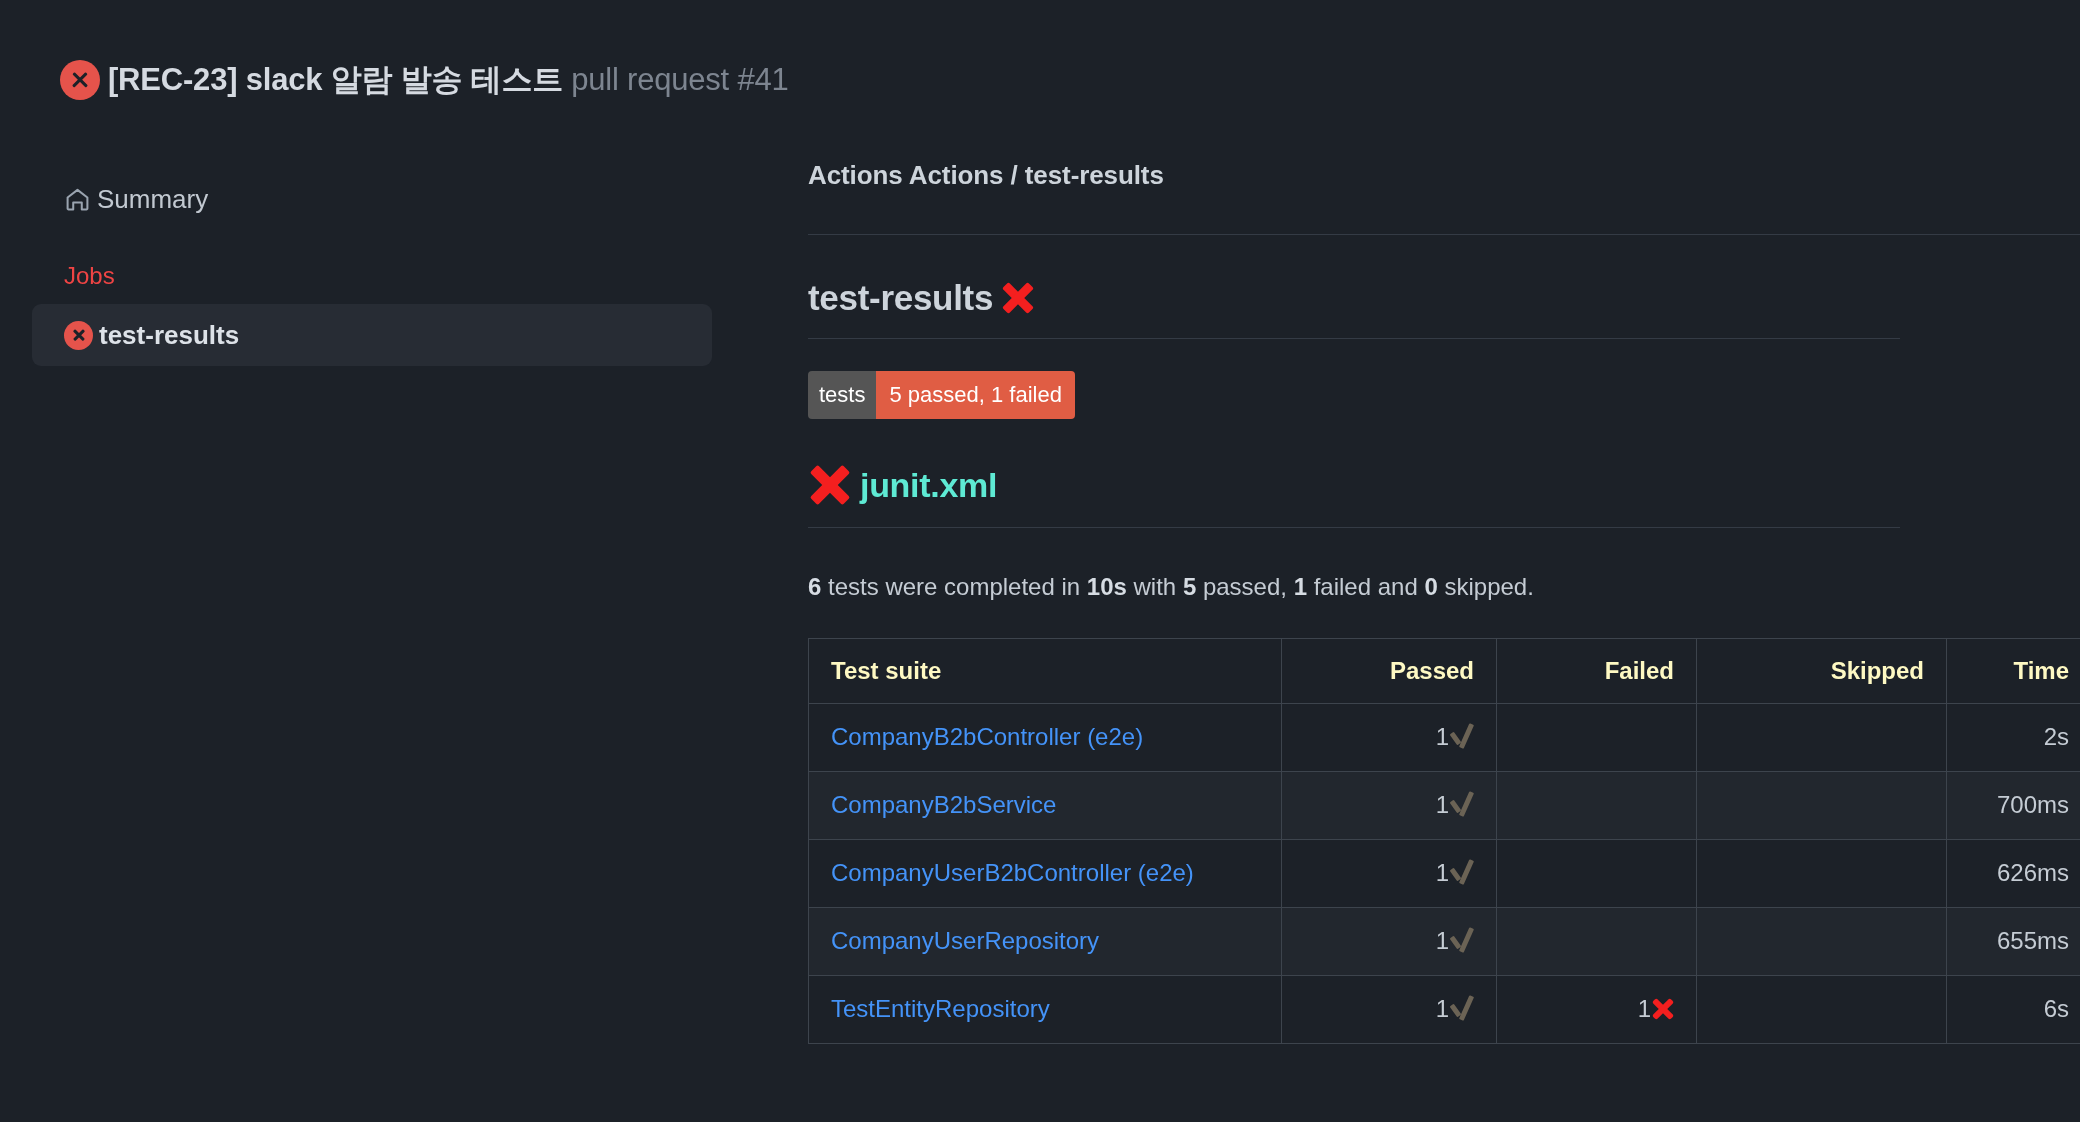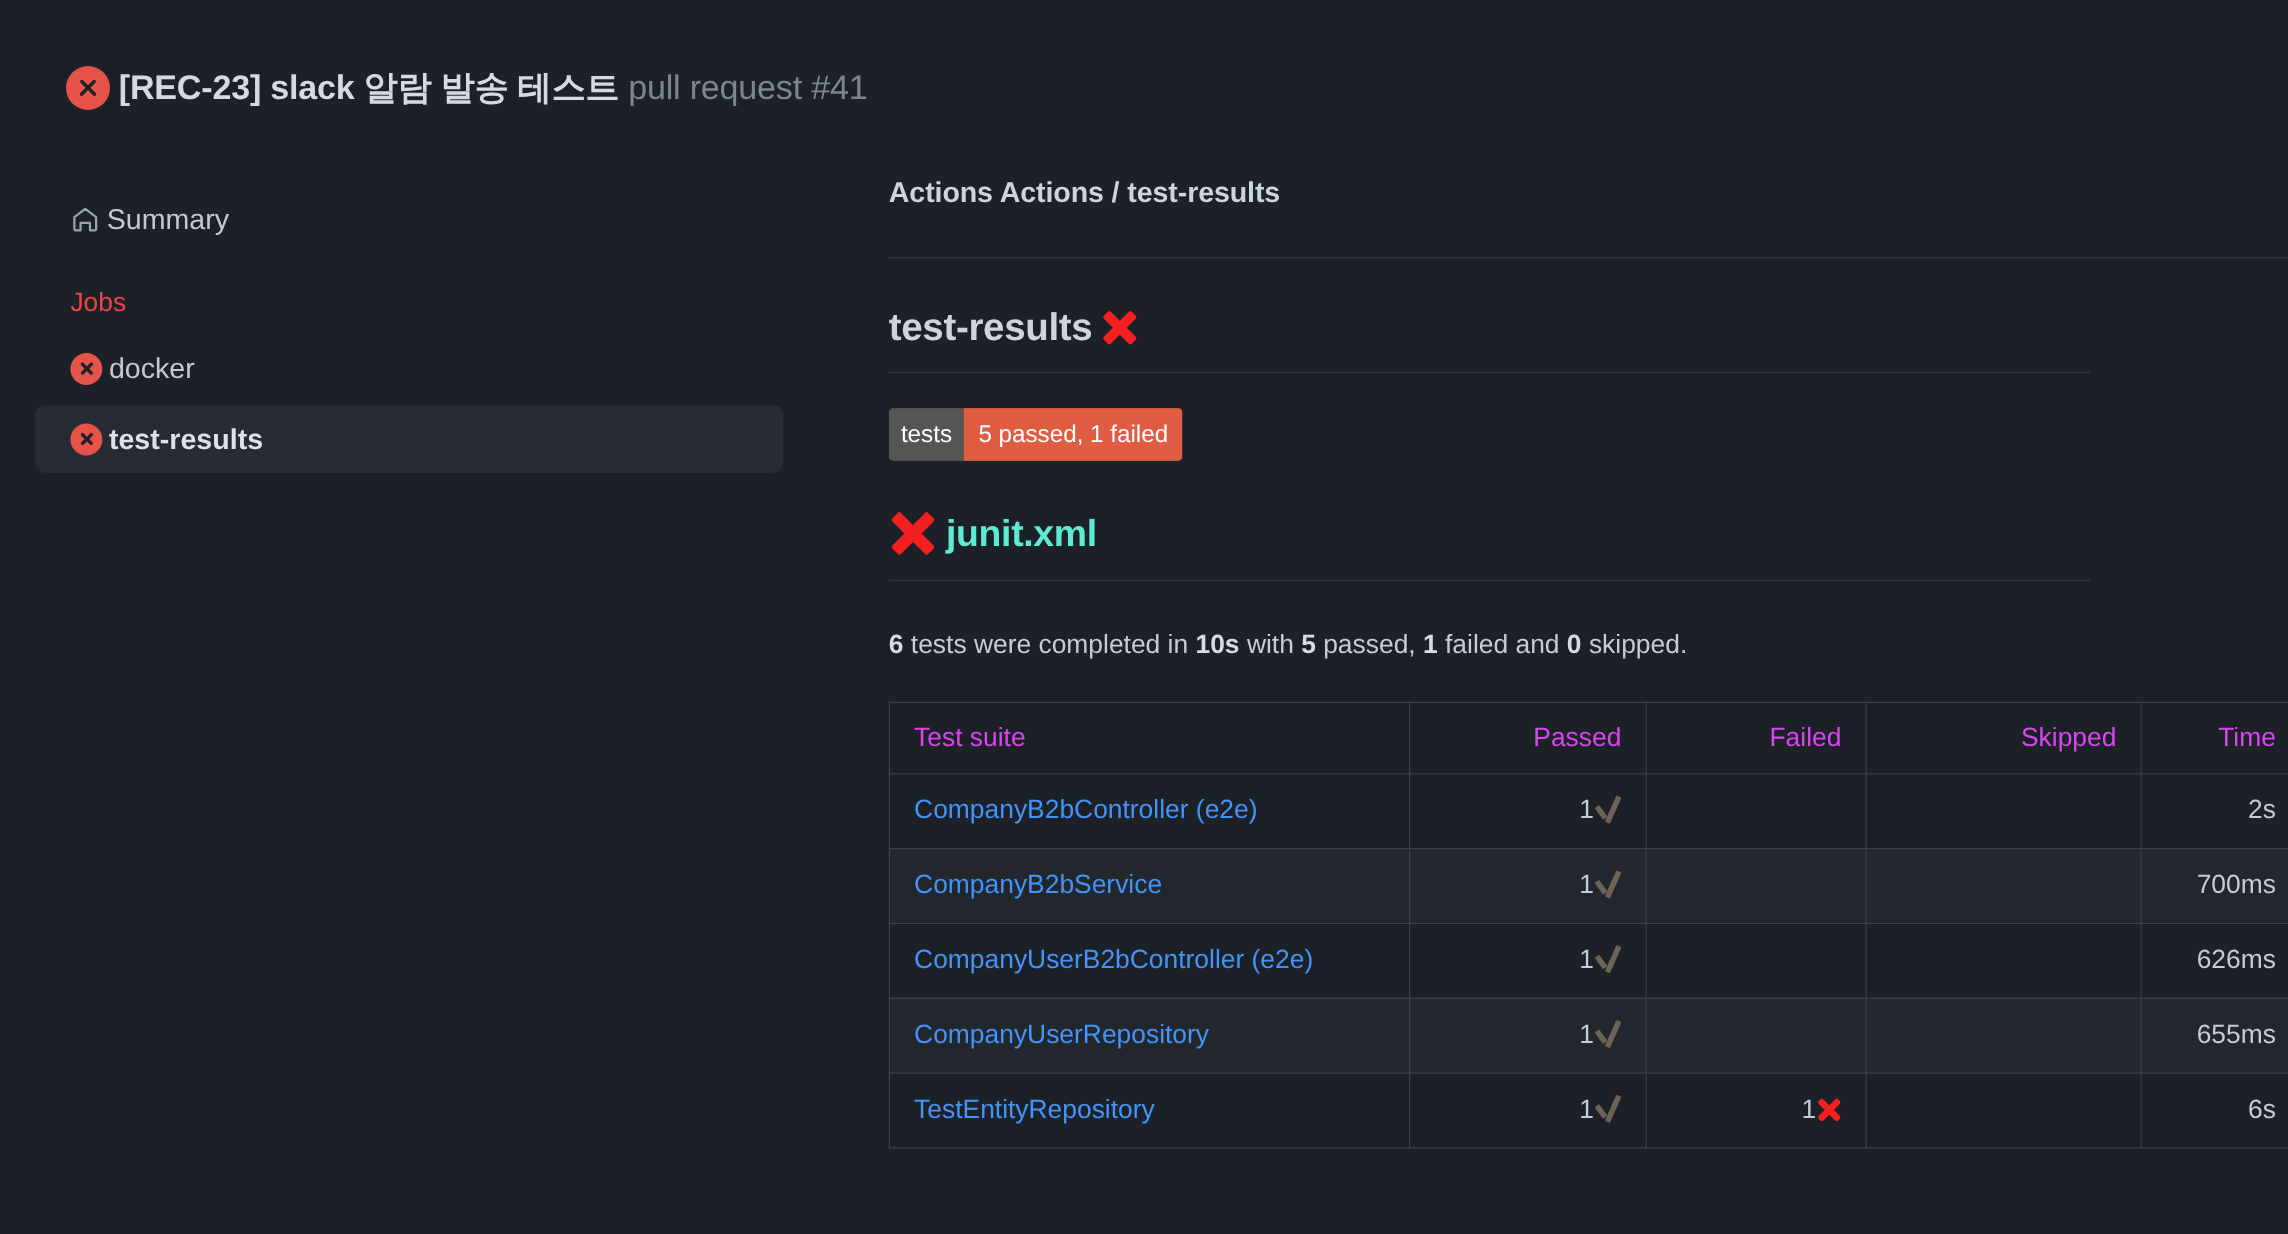--- a/index.html
+++ b/index.html
@@ -271,22 +271,22 @@
     table-layout: fixed;
     font-size: 24px;
   }
   table.results th,
   table.results td {
     border: 1px solid #3d444d;
     padding: 18px 22px;
     vertical-align: middle;
   }
   table.results th {
-    color: #d946ef;
-    font-weight: normal;
+    color: #fef9c3;
+    font-weight: bold;
     background: #1c2128;
     height: 65px;
   }
   table.results th.left { text-align: left; }
   table.results th.right { text-align: right; }
 
   table.results tbody tr:nth-child(odd)  td { background: #1c2128; }
   table.results tbody tr:nth-child(even) td { background: #22272e; }
 
   table.results td { height: 68px; color: #c5ccd4; }
@@ -328,24 +328,20 @@
       <div class="nav-item">
         <svg class="home-icon" viewBox="0 0 24 24" fill="none" stroke="#9aa4b0" stroke-width="1.8" stroke-linecap="round" stroke-linejoin="round">
           <path d="M3.2 10.2 12 3.4l8.8 6.8V20a0.8 0.8 0 0 1-.8.8h-4.2v-6.1H8.2v6.1H4a0.8 0.8 0 0 1-.8-.8z"></path>
         </svg>
         <span class="nav-label">Summary</span>
       </div>
 
       <div class="nav-section-title">Jobs</div>
 
       <div class="jobs-list">
-        <div class="nav-item">
-          <span class="status-circle small"></span>
-          <span class="nav-label">docker</span>
-        </div>
         <div class="nav-item selected">
           <span class="status-circle small"></span>
           <span class="nav-label">test-results</span>
         </div>
       </div>
 
     </div>
 
     <div class="main">
 

